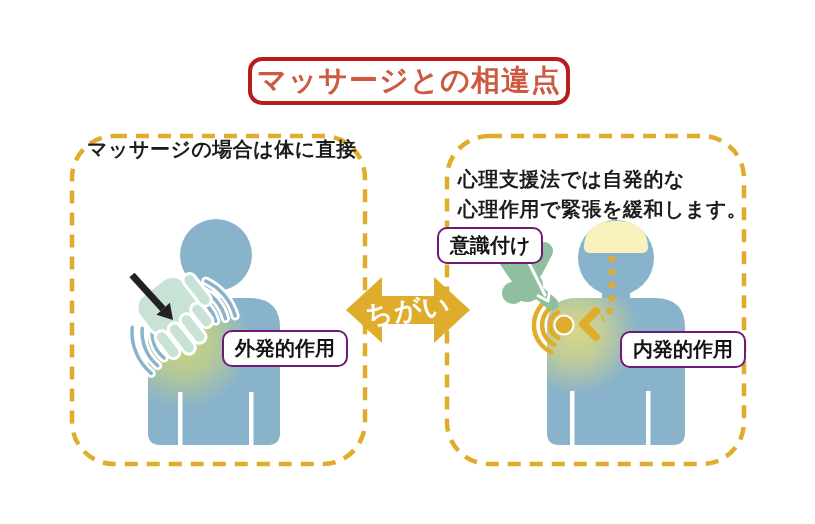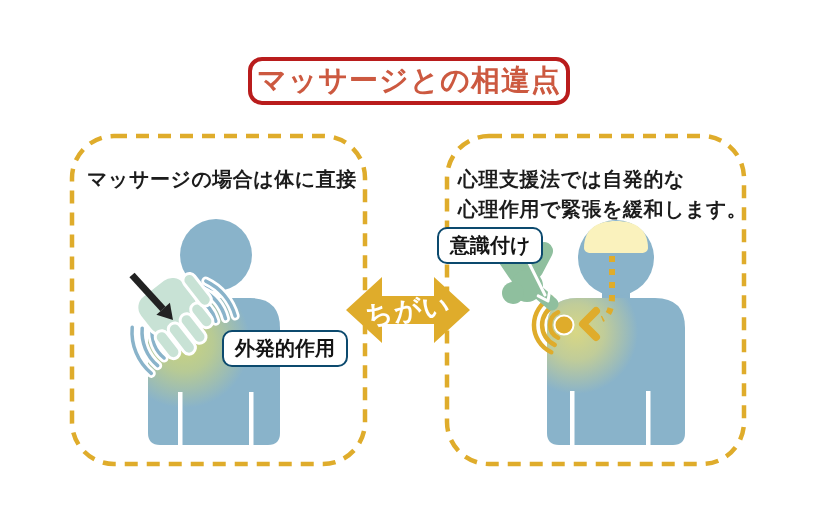--- a/index.html
+++ b/index.html
@@ -13,24 +13,24 @@
     background:#fff;border:4px solid #b91c1c;border-radius:14px;
     display:flex;align-items:center;justify-content:center;
   }
   .title-box span{
     font-size:29px;font-weight:700;color:#CC5940;letter-spacing:1px;white-space:nowrap;
   }
   .desc{
     position:absolute;font-size:20px;font-weight:700;color:#1c1c1c;
     line-height:30px;letter-spacing:0.5px;white-space:nowrap;
   }
-  .desc.left{left:87px;top:164px;}
+  .desc.left{left:87px;top:136px;font-family:Liberation Mono, monospace;}
   .desc.right{left:458px;top:144px;margin-top:20px;}
   .tag{
-    position:absolute;background:#fff;border:2px solid #0c4a6e;border-radius:10px;
+    position:absolute;background:#fff;border:2px solid #701a75;border-radius:10px;
     padding:5px 11px;font-size:20px;font-weight:700;color:#141414;white-space:nowrap;
     line-height:1.15;
   }
   .tag.gaihatsu{left:222px;top:330px;}
   .tag.ishiki{left:437px;top:227px;}
   .tag.naihatsu{left:620px;top:331px;}
   .arrow-label{
     position:absolute;left:346px;top:278px;width:124px;height:64px;
     display:flex;align-items:center;justify-content:center;
     transform:rotate(-7deg);color:#ffffff;font-size:27px;font-weight:700;
@@ -151,16 +151,17 @@
     <div>マッサージの場合は体に直接</div>
   </div>
 
   <div class="desc right">
     <div>心理支援法では自発的な</div>
     <div>心理作用で緊張を緩和します。</div>
   </div>
 
   <div class="tag gaihatsu">外発的作用</div>
   <div class="tag ishiki">意識付け</div>
+  <div class="tag naihatsu">内発的作用</div>
 
   <div class="arrow-label">ちがい</div>
 
 </div>
 
 </body></html>

